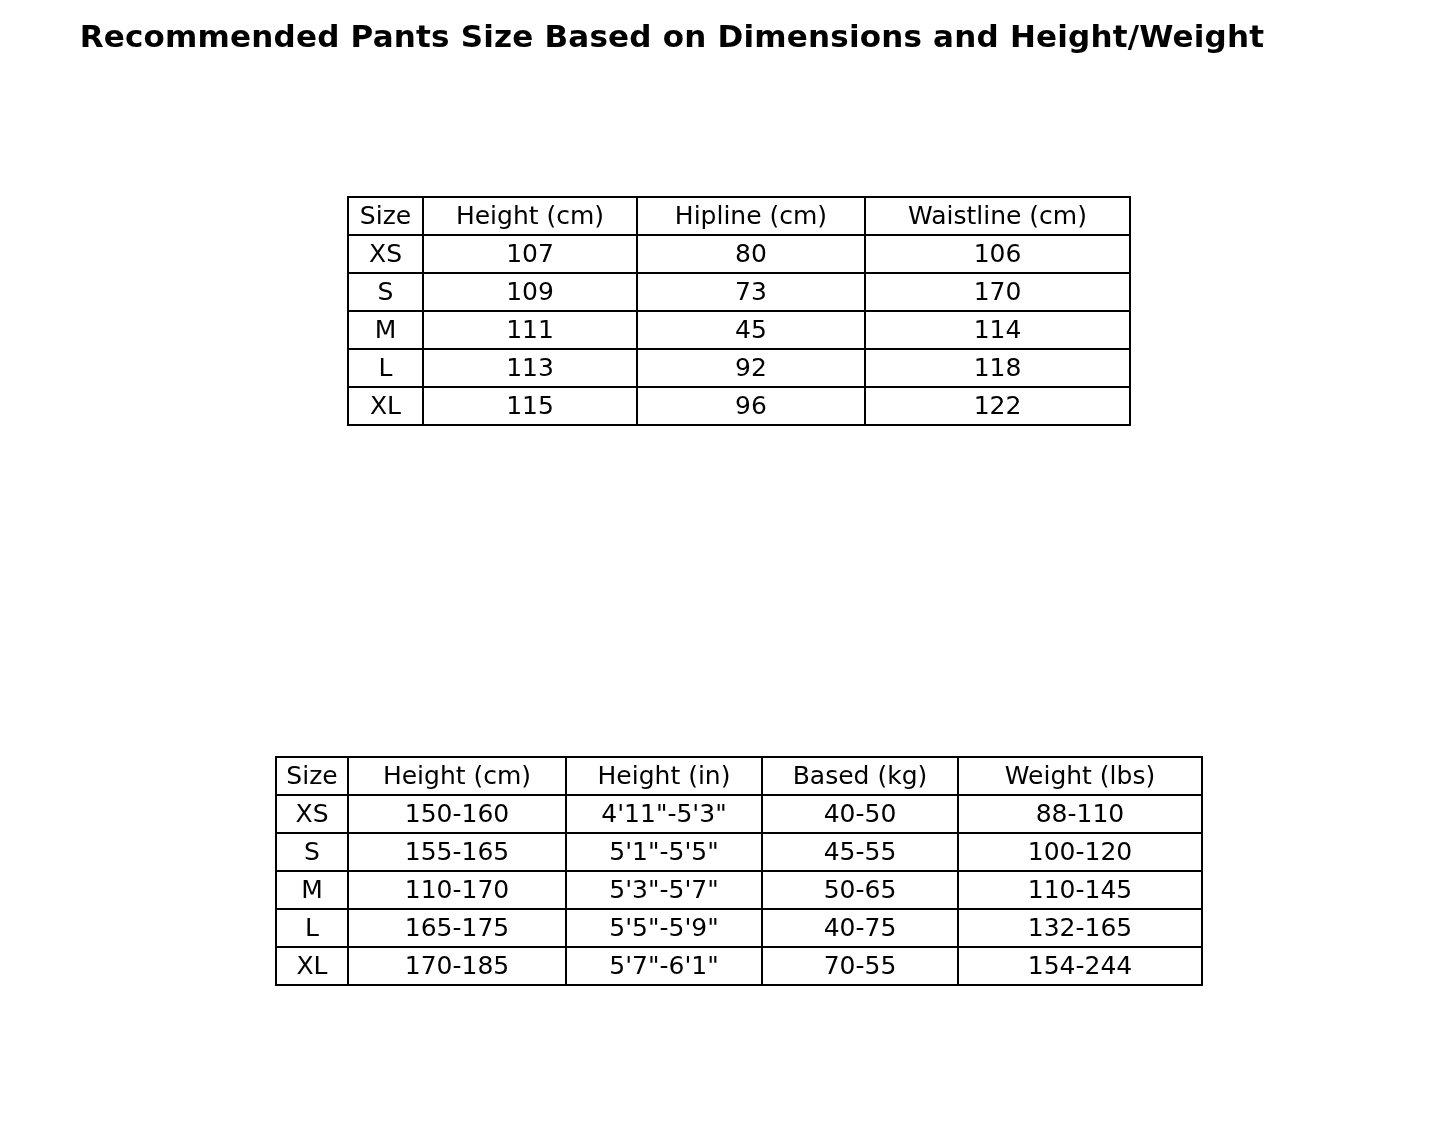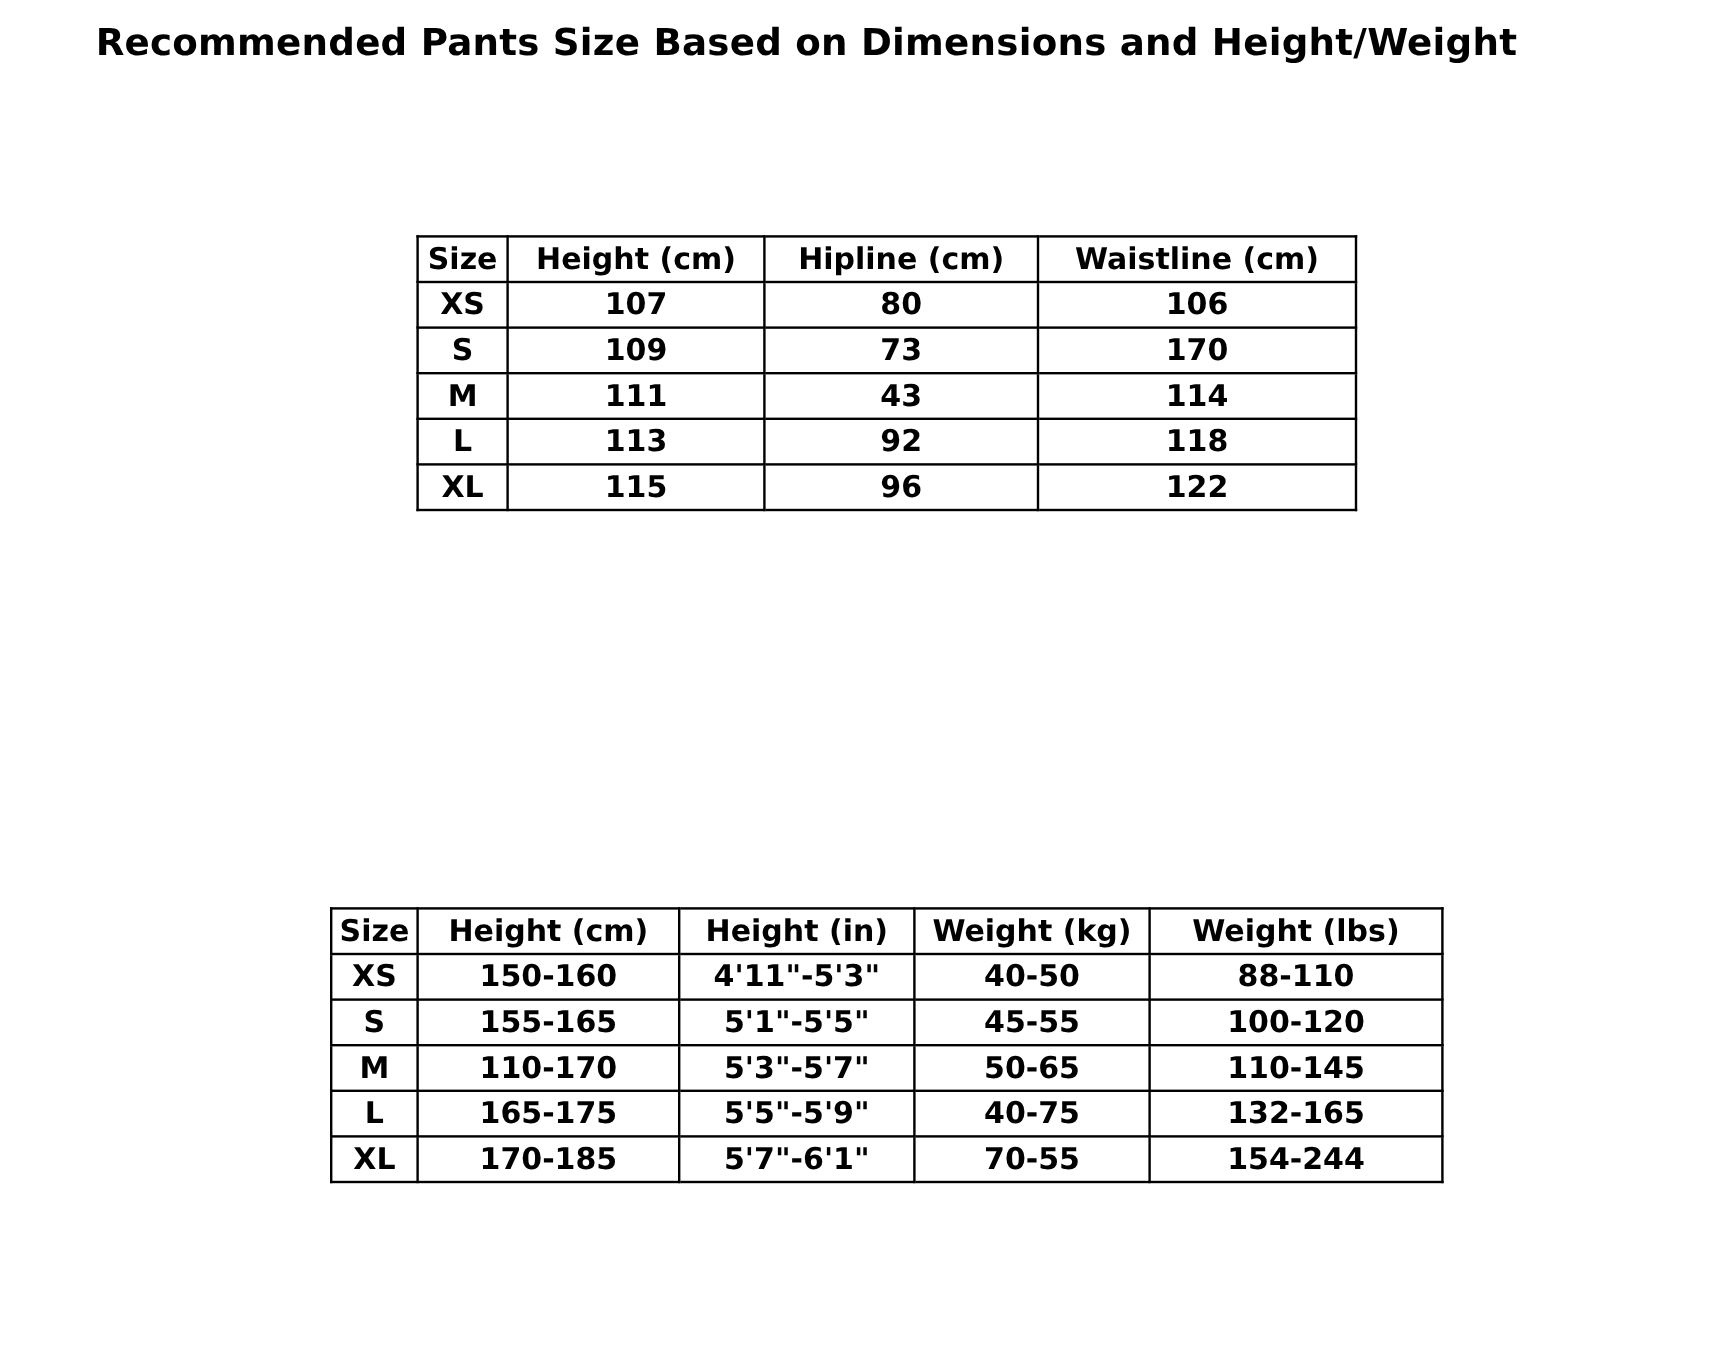--- a/index.html
+++ b/index.html
@@ -29,21 +29,21 @@
   table.sizing {
     border-collapse: collapse;
     table-layout: fixed;
     font-size: 25px;
     color: #000000;
   }
   table.sizing th,
   table.sizing td {
     border: 2px solid #000000;
     text-align: center;
-    font-weight: bold;
+    font-weight: normal;
     padding: 2px 4px;
     line-height: 1.28;
     white-space: nowrap;
   }
   
   #table-dimensions-wrap {
     position: absolute;
     left: 347px;
     top: 196px;
   }
@@ -94,21 +94,21 @@
       </tr>
       <tr>
         <td>S</td>
         <td>109</td>
         <td>73</td>
         <td>170</td>
       </tr>
       <tr>
         <td>M</td>
         <td>111</td>
-        <td>43</td>
+        <td>45</td>
         <td>114</td>
       </tr>
       <tr>
         <td>L</td>
         <td>113</td>
         <td>92</td>
         <td>118</td>
       </tr>
       <tr>
         <td>XL</td>
@@ -127,21 +127,21 @@
         <col class="c1">
         <col class="c2">
         <col class="c3">
         <col class="c4">
     </colgroup>
     <thead>
       <tr>
         <th>Size</th>
         <th>Height (cm)</th>
         <th>Height (in)</th>
-        <th>Weight (kg)</th>
+        <th>Based (kg)</th>
         <th>Weight (lbs)</th>
       </tr>
     </thead>
     <tbody>
       <tr>
         <td>XS</td>
         <td>150-160</td>
         <td>4'11"-5'3"</td>
         <td>40-50</td>
         <td>88-110</td>

